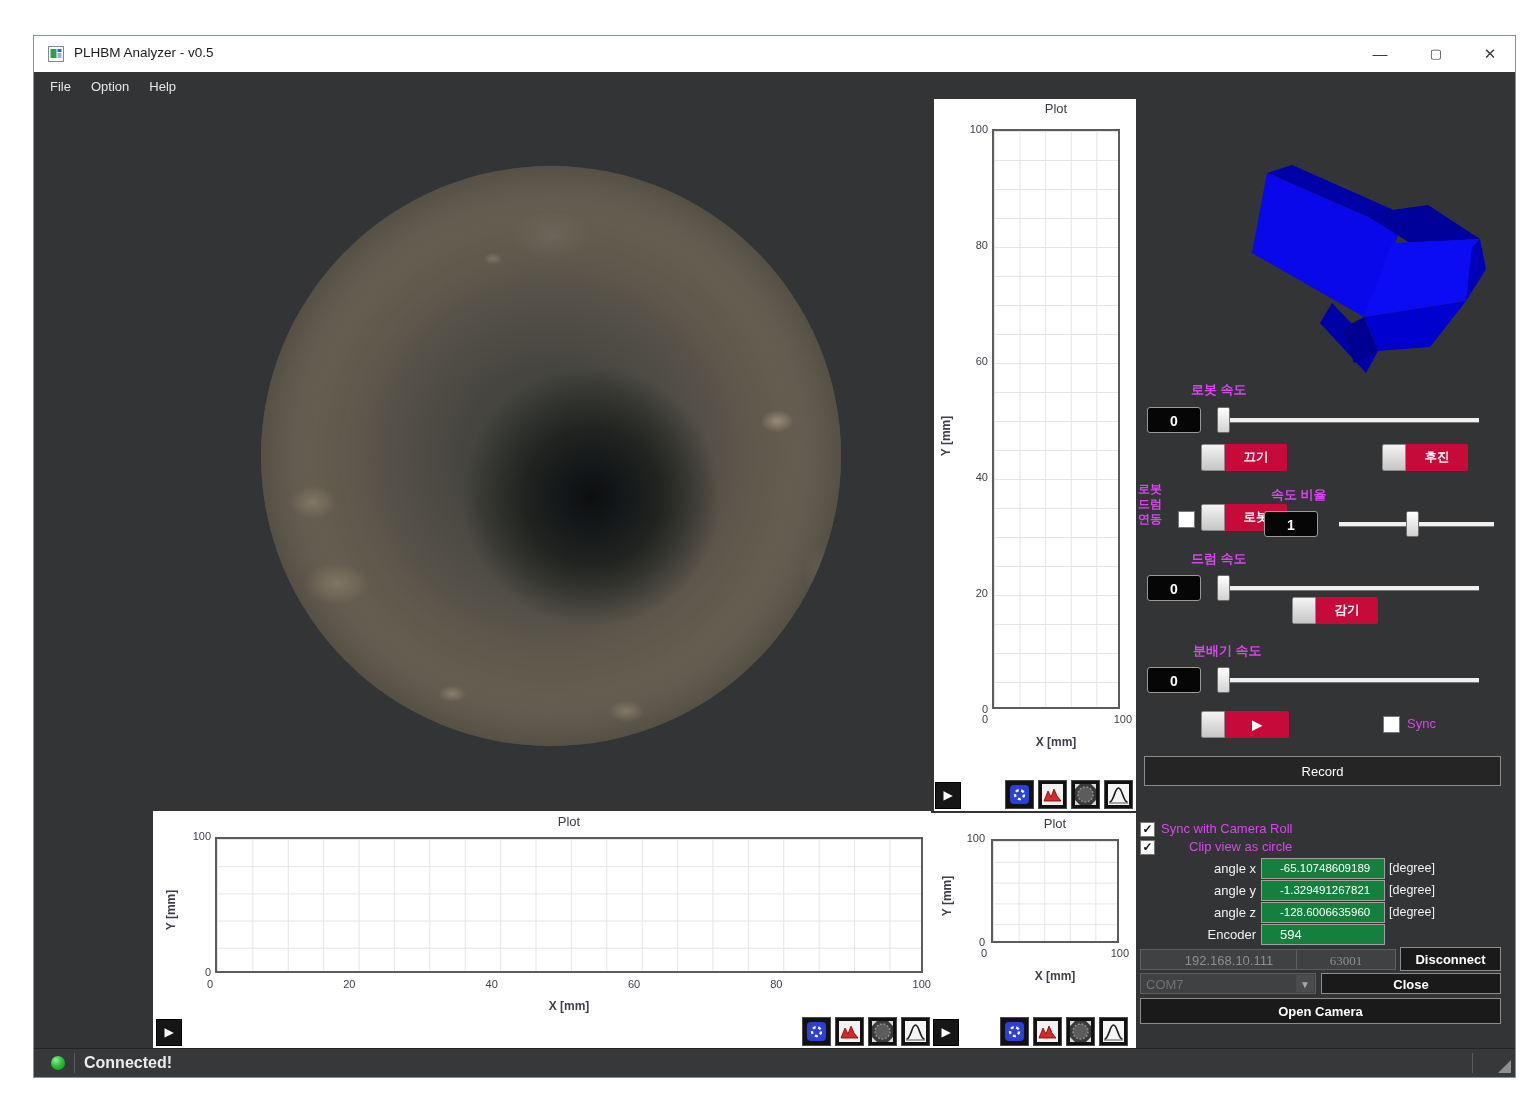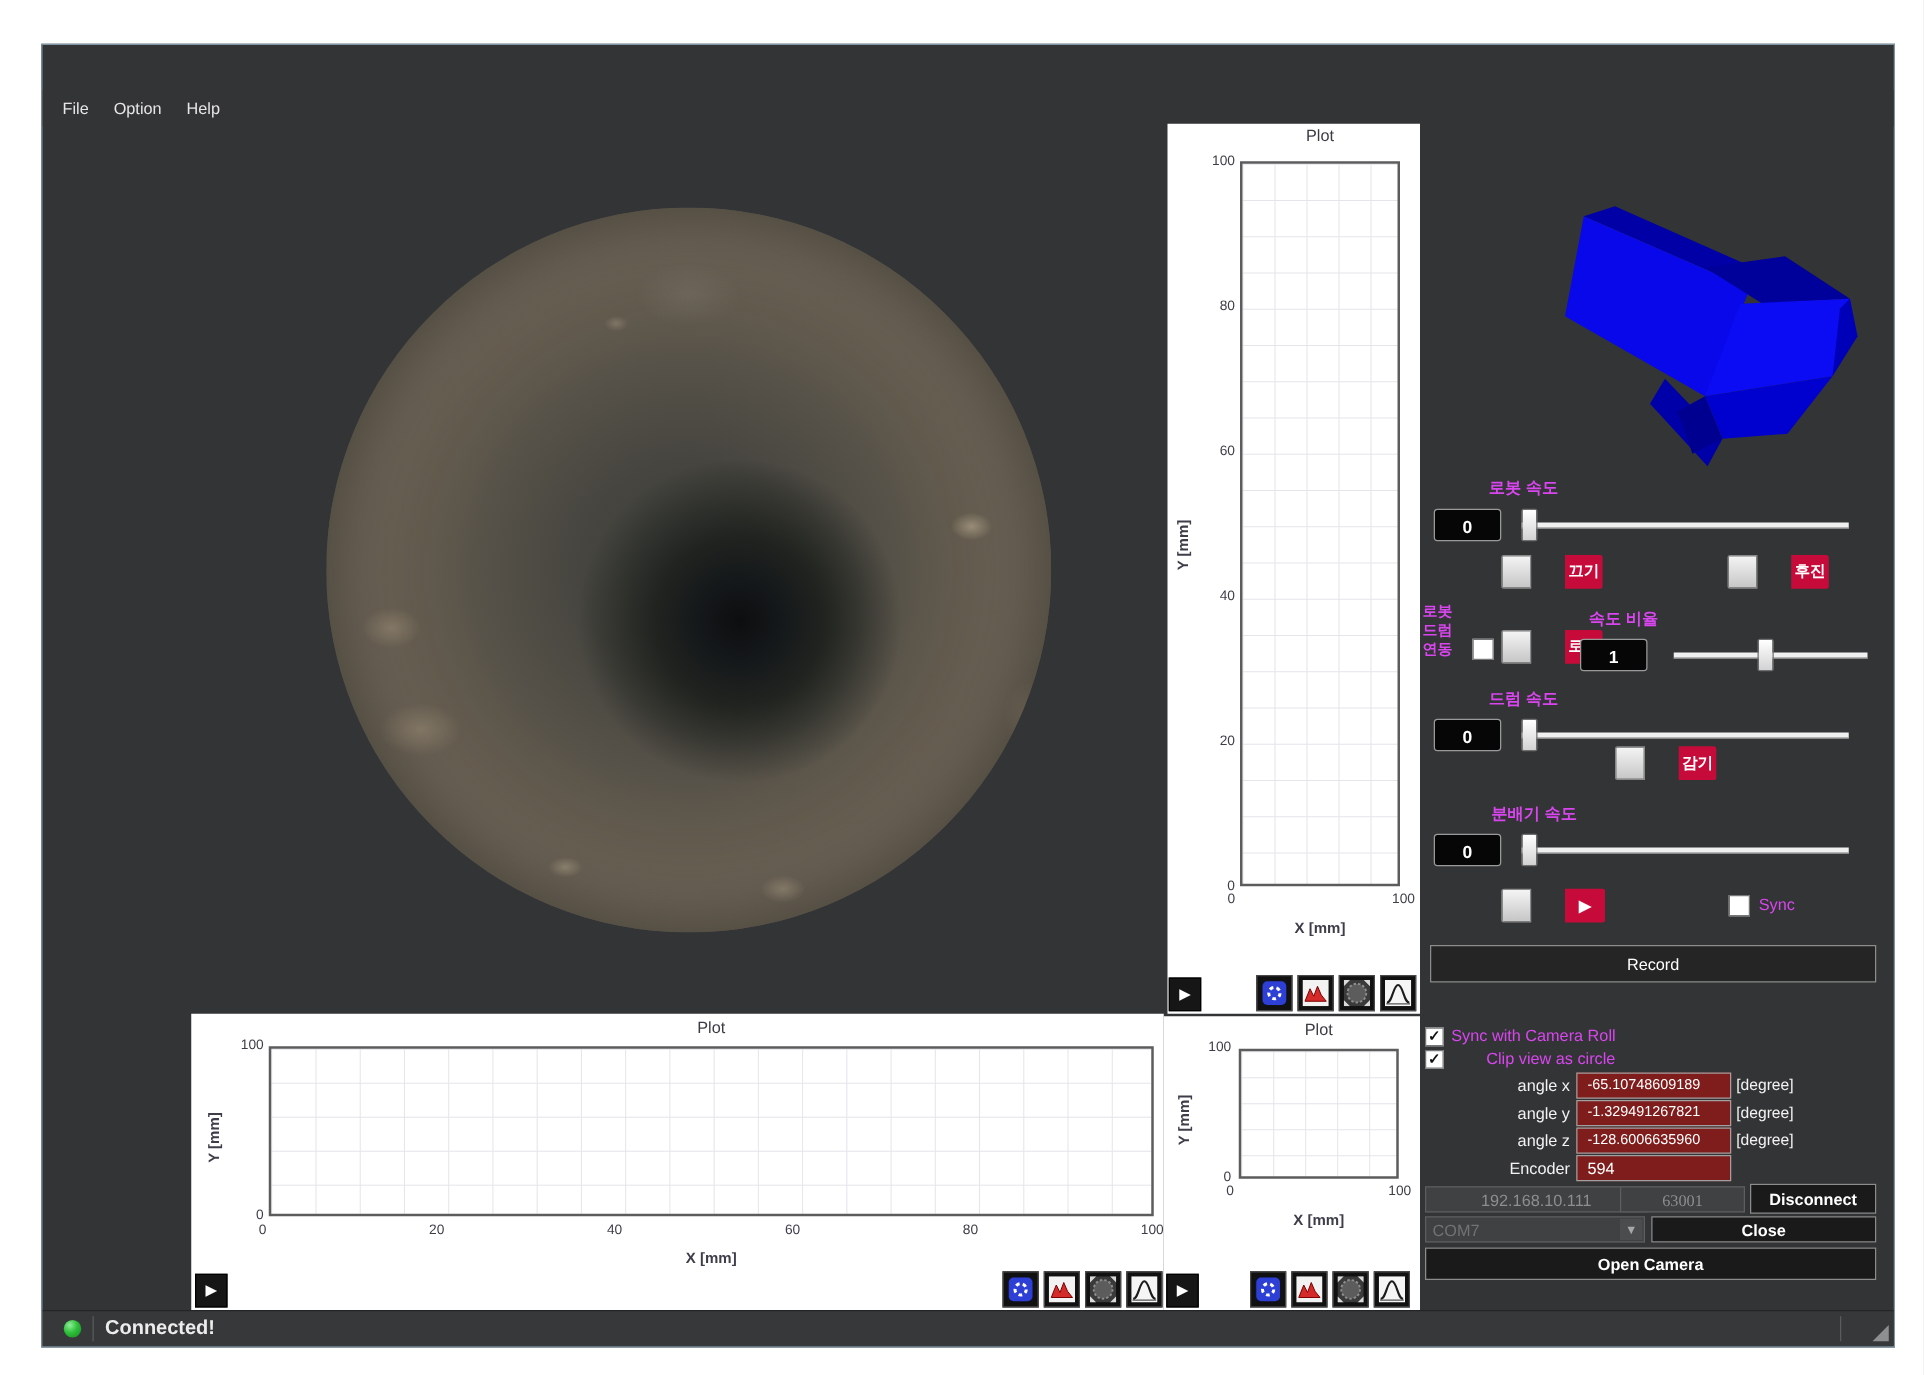--- a/index.html
+++ b/index.html
@@ -57,46 +57,58 @@
   .klabel{position:absolute;color:#d946ef;font-size:13px;font-weight:bold;white-space:nowrap;}
   .valbox{position:absolute;width:54px;height:26px;background:#060606;border:1px solid #9a9a9a;border-radius:3px;
     color:#fff;text-align:center;line-height:26px;font-size:14px;font-weight:bold;box-sizing:border-box;}
   .slider{position:absolute;height:26px;}
   .slider .track{position:absolute;left:0;right:0;top:11px;height:4px;background:#f0f0f0;border-bottom:1px solid #777;}
   .slider .handle{position:absolute;top:0;width:13px;height:26px;background:linear-gradient(#ffffff,#d2d2d2);
     border:1px solid #6f6f6f;border-radius:2px;box-sizing:border-box;}
   .toggle{position:absolute;display:flex;height:27px;}
   .toggle .sq{width:24px;height:100%;background:linear-gradient(#f4f4f4,#c6c6c6);border:1px solid #8a8a8a;
     border-radius:2px 0 0 2px;box-sizing:border-box;}
-  .toggle .lab{min-width:30px;padding:0 0;background:#c60b3b;color:#fff;font-weight:bold;font-size:12.5px;
-    display:flex;align-items:center;justify-content:center;border-radius:0 2px 2px 0;margin-left:27px;}
+  .toggle .lab{min-width:30px;padding:0 16px;background:#c60b3b;color:#fff;font-weight:bold;font-size:12.5px;
+    display:flex;align-items:center;justify-content:center;border-radius:0 2px 2px 0;}
   .cb{position:absolute;width:15px;height:15px;background:#fff;border:1px solid #777;box-sizing:content-box;
     text-align:center;line-height:15px;font-size:13px;font-weight:bold;color:#101010;}
-  .dfield{position:absolute;background:#7f1d1d;border:1px solid #a0a0a0;color:#fff;font-size:11.5px;line-height:19px;
-    padding:0 8px;overflow:hidden;white-space:nowrap;box-sizing:border-box;}
+  .dfield{position:absolute;background:#15803d;border:1px solid #a0a0a0;color:#fff;font-size:11.5px;line-height:19px;
+    padding:0 18px;overflow:hidden;white-space:nowrap;box-sizing:border-box;}
   .gfield{position:absolute;background:#3f4142;border:1px solid #5c5e5f;color:#8c8e8f;text-align:center;
     font-size:13px;box-sizing:border-box;}
   .dbtn{position:absolute;background:#1a1a1a;border:1px solid #8c8c8c;color:#fff;text-align:center;font-size:13px;box-sizing:border-box;}
   .rlabel{position:absolute;color:#f2f2f2;font-size:13px;text-align:right;white-space:nowrap;}
   .unit{position:absolute;color:#f2f2f2;font-size:12.5px;white-space:nowrap;}
   
   .statusbar{position:absolute;left:0;bottom:0;width:100%;height:28px;background:#37383a;border-top:1px solid #232425;}
   .led{position:absolute;left:17px;top:7px;width:14px;height:14px;border-radius:50%;
     background:radial-gradient(circle at 35% 30%, #8ef09a 0%, #2fbf3a 45%, #158a22 100%);}
   .ssep{position:absolute;top:4px;width:1px;height:20px;background:#5a5b5d;}
   .status-text{position:absolute;left:50px;top:5px;color:#ececec;font-size:16px;font-weight:bold;}
   .grip{position:absolute;right:4px;bottom:4px;width:0;height:0;border-left:13px solid transparent;border-bottom:13px solid #8d8f91;}
   .combo-arrow{position:absolute;right:1px;top:1px;bottom:1px;width:18px;background:#4a4c4d;color:#a5a7a8;
     text-align:center;font-size:10px;line-height:19px;}
 </style>
 </head>
 <body>
 
 <div class="window">
 
+  <div class="titlebar">
+    <svg class="appicon" viewBox="0 0 16 16">
+      <rect x="0.5" y="0.5" width="15" height="15" fill="#fff" stroke="#7d8b9e"></rect>
+      <rect x="2.5" y="3" width="6" height="9" fill="#2e9e57"></rect>
+      <rect x="9.5" y="3" width="4" height="3" fill="#3a5fd0"></rect>
+      <rect x="9.5" y="7" width="4" height="5" fill="#9ab0d8"></rect>
+    </svg>
+    <div class="title-text">PLHBM Analyzer - v0.5</div>
+    <div class="wctrl" style="right:112px;">—</div>
+    <div class="wctrl" style="right:56px;font-size:13px;">▢</div>
+    <div class="wctrl" style="right:2px;">✕</div>
+  </div>
 
   <div class="menubar">
     <div class="menu-item"><span>File</span></div>
     <div class="menu-item"><span>Option</span></div>
     <div class="menu-item"><span>Help</span></div>
   </div>
 
 
   <div class="camera"></div>
 

